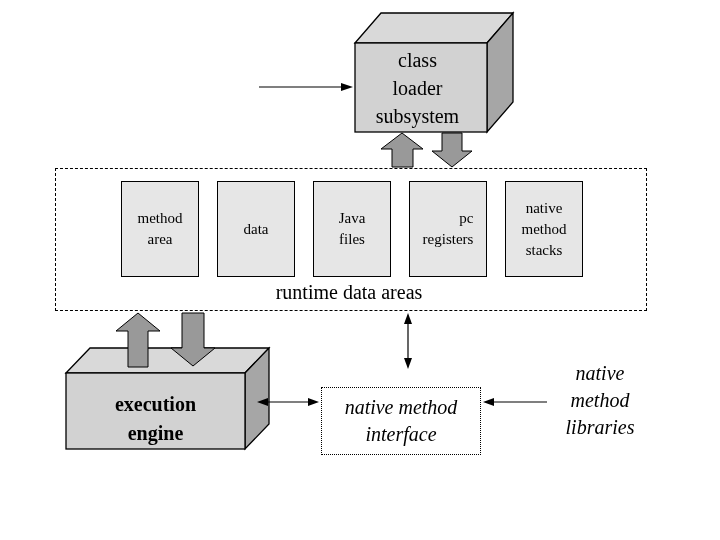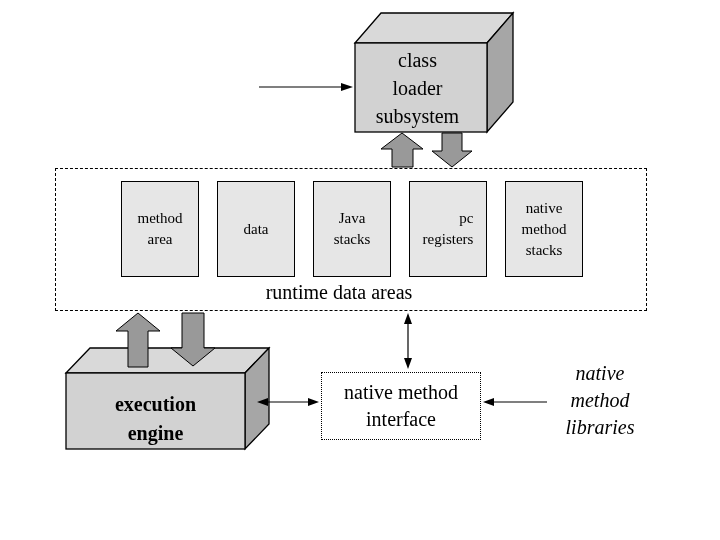--- a/index.html
+++ b/index.html
@@ -43,28 +43,29 @@
     white-space: pre-line;
     z-index: 1;
   }
   .rbox-1 { left: 121px; }
   .rbox-2 { left: 217px; }
   .rbox-3 { left: 313px; }
   .rbox-4 { left: 409px; text-align: right; }
   .rbox-5 { left: 505px; }
   .dotted-box {
     position: absolute;
-    left: 321px; top: 372px;
+    left: 321px; top: 387px;
     width: 160px; height: 68px;
     border: 1px dotted #000;
     box-sizing: border-box;
     display: flex;
     align-items: center;
     justify-content: center;
     text-align: center;
+    font-style: italic;
     font-size: 20px;
     line-height: 27px;
     white-space: pre-line;
     z-index: 1;
   }
   .lbl {
     position: absolute;
     text-align: center;
     white-space: pre-line;
     z-index: 3;
@@ -73,21 +74,21 @@
     left: 133px; top: 71px; width: 130px;
     font-style: italic;
     font-size: 21px;
   }
   .lbl-class-loader {
     left: 356px; top: 44px; width: 123px; height: 87px;
     display: flex; align-items: center; justify-content: center;
     font-size: 20px; line-height: 28px;
   }
   .lbl-runtime-caption {
-    left: 239px; top: 281px; width: 200px;
+    left: 249px; top: 281px; width: 200px;
     font-size: 20px;
   }
   .lbl-execution-engine {
     left: 66px; top: 374px; width: 179px; height: 90px;
     display: flex; align-items: center; justify-content: center;
     font-size: 20px; line-height: 29px; font-weight: bold;
   }
   .lbl-libraries {
     left: 537px; top: 360px; width: 126px;
     font-style: italic;
@@ -109,21 +110,21 @@
 
   <div class="rbox rbox-1">
     <span>method
 area</span>
   </div>
   <div class="rbox rbox-2">
     <span>data</span>
   </div>
   <div class="rbox rbox-3">
     <span>Java
-stacks</span>
+files</span>
   </div>
   <div class="rbox rbox-4">
     <span>pc
 registers</span>
   </div>
   <div class="rbox rbox-5">
     <span>native
 method
 stacks</span>
   </div>

